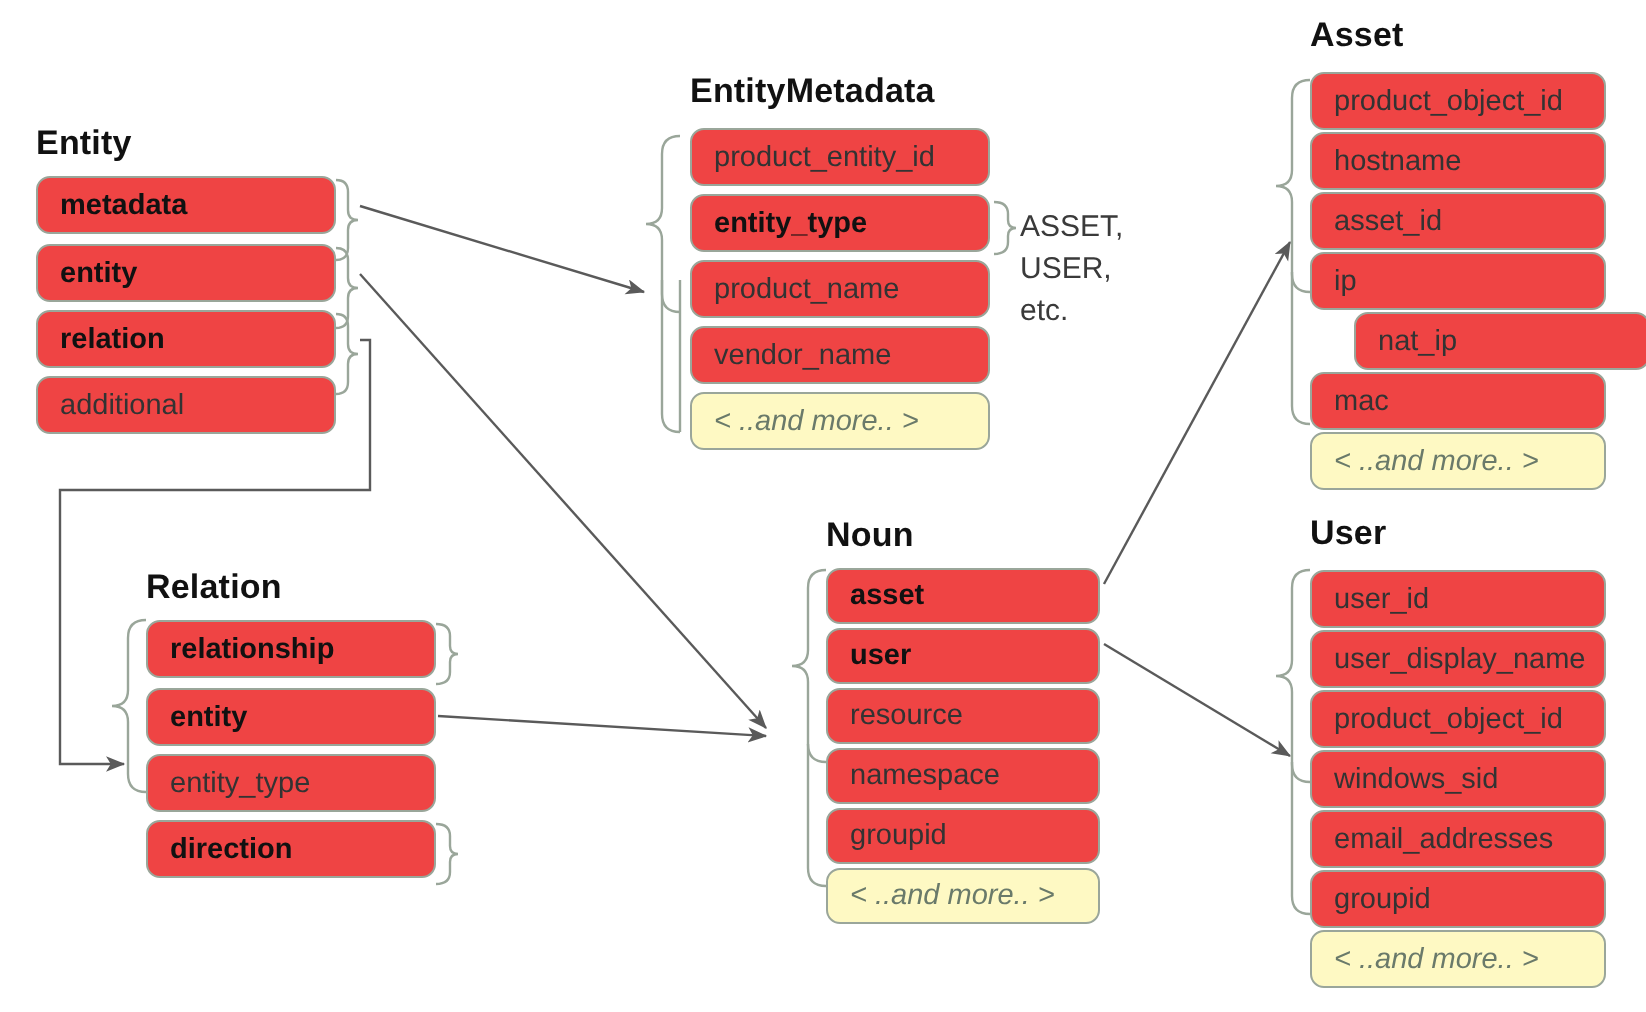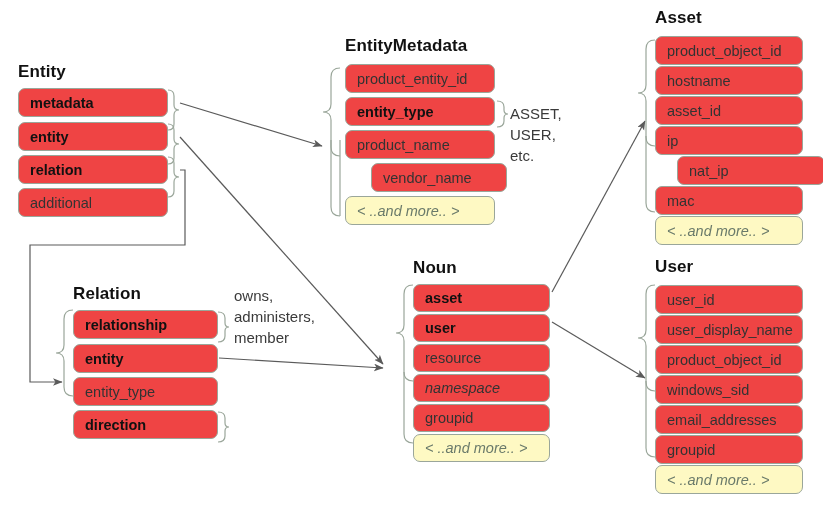--- a/index.html
+++ b/index.html
@@ -83,21 +83,21 @@
     <div class="row bold" style="left:18px;top:122px;width:150px;height:29px;">entity</div>
     <div class="row bold" style="left:18px;top:155px;width:150px;height:29px;">relation</div>
     <div class="row" style="left:18px;top:188px;width:150px;height:29px;">additional</div>
   </div>
 
   <div class="group">
     <div class="group-title" style="left:345px;top:36px;">EntityMetadata</div>
     <div class="row" style="left:345px;top:64px;width:150px;height:29px;">product_entity_id</div>
     <div class="row bold" style="left:345px;top:97px;width:150px;height:29px;">entity_type</div>
     <div class="row" style="left:345px;top:130px;width:150px;height:29px;">product_name</div>
-    <div class="row" style="left:345px;top:163px;width:136px;height:29px;margin-left:26px;">vendor_name</div>
+    <div class="row" style="left:345px;top:163px;width:150px;height:29px;">vendor_name</div>
     <div class="row more" style="left:345px;top:196px;width:150px;height:29px;">&lt; ..and more.. &gt;</div>
   </div>
 
   <div class="note" style="left:510px;top:103px;">ASSET,
 USER,
 etc.</div>
 
   <div class="group">
     <div class="group-title" style="left:655px;top:8px;">Asset</div>
     <div class="row" style="left:655px;top:36px;width:148px;height:29px;">product_object_id</div>
@@ -118,31 +118,28 @@
     <div class="row" style="left:655px;top:405px;width:148px;height:29px;">email_addresses</div>
     <div class="row" style="left:655px;top:435px;width:148px;height:29px;">groupid</div>
     <div class="row more" style="left:655px;top:465px;width:148px;height:29px;">&lt; ..and more.. &gt;</div>
   </div>
 
   <div class="group">
     <div class="group-title" style="left:413px;top:258px;">Noun</div>
     <div class="row bold" style="left:413px;top:284px;width:137px;height:28px;">asset</div>
     <div class="row bold" style="left:413px;top:314px;width:137px;height:28px;">user</div>
     <div class="row" style="left:413px;top:344px;width:137px;height:28px;">resource</div>
-    <div class="row" style="left:413px;top:374px;width:137px;height:28px;font-style:italic;">namespace</div>
+    <div class="row" style="left:413px;top:374px;width:137px;height:28px;">namespace</div>
     <div class="row" style="left:413px;top:404px;width:137px;height:28px;">groupid</div>
     <div class="row more" style="left:413px;top:434px;width:137px;height:28px;">&lt; ..and more.. &gt;</div>
   </div>
 
   <div class="group">
     <div class="group-title" style="left:73px;top:284px;">Relation</div>
     <div class="row bold" style="left:73px;top:310px;width:145px;height:29px;">relationship</div>
     <div class="row bold" style="left:73px;top:344px;width:145px;height:29px;">entity</div>
     <div class="row" style="left:73px;top:377px;width:145px;height:29px;">entity_type</div>
     <div class="row bold" style="left:73px;top:410px;width:145px;height:29px;">direction</div>
   </div>
 
-  <div class="note" style="left:234px;top:285px;">owns,
-administers,
-member</div>
 
 
 </div>
 
 </body></html>

